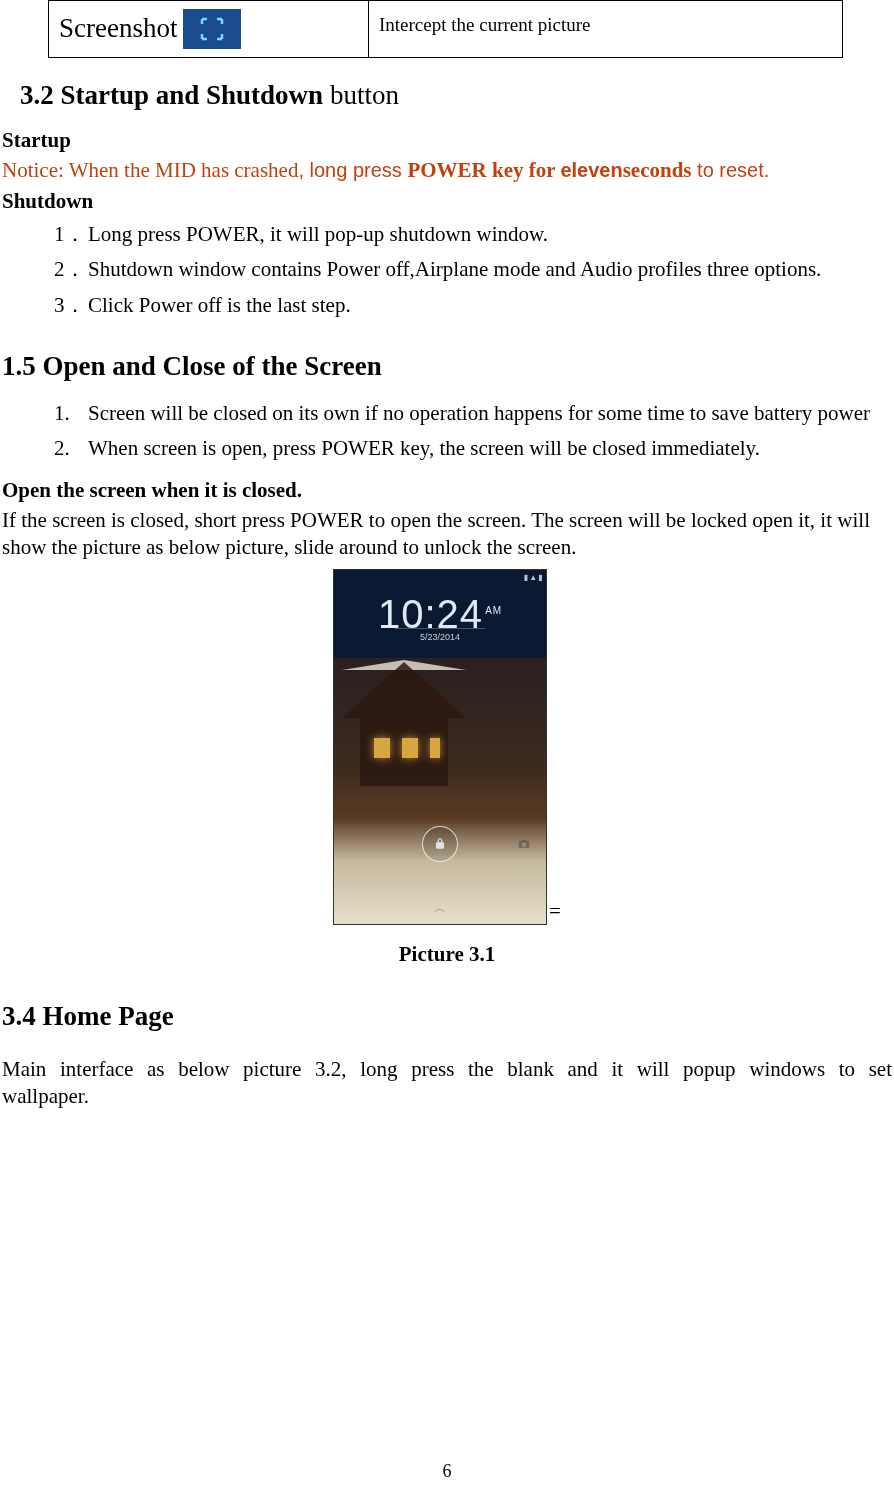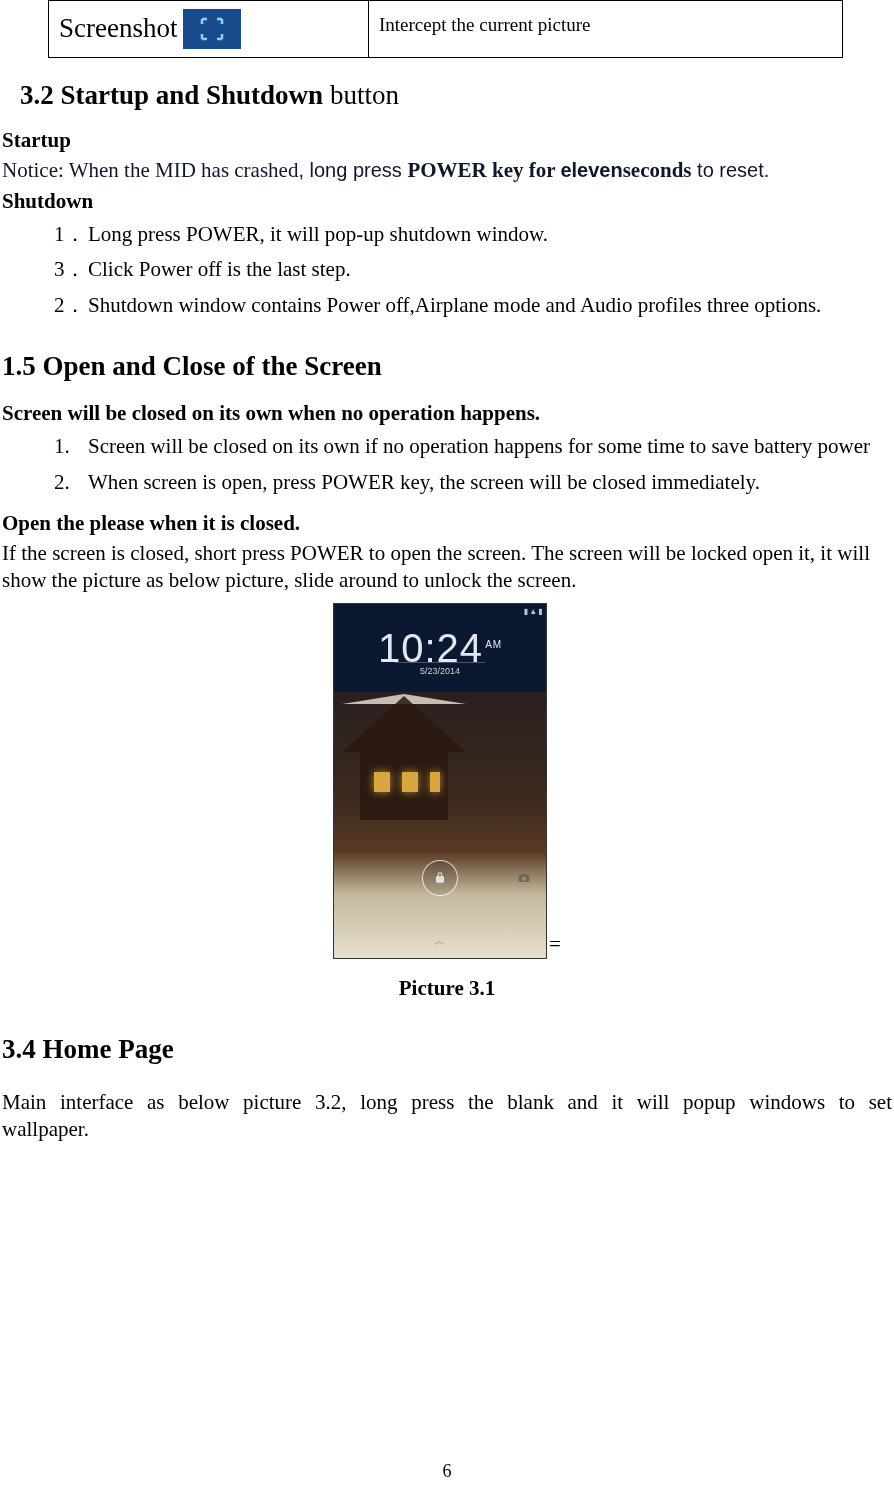--- a/index.html
+++ b/index.html
@@ -70,21 +70,21 @@
     font-size: 27px;
     font-weight: bold;
     margin: 18px 0 16px 0;
     padding-left: 2px;
   }
 
   p { margin: 3px 0 3px 0; padding: 0 2px; }
   .bold { font-weight: bold; }
 
   .notice {
-    color: #0f172a;
+    color: #c2410c;
   }
   .notice .arial { font-family: Arial, sans-serif; font-size: 20px; }
 
   ol.cn {
     margin: 6px 0 30px 0;
     padding-left: 88px;
   }
   ol.cn > li {
     margin-bottom: 8px;
     position: relative;
@@ -281,34 +281,33 @@
 
 
   <p class="notice">
     <span>Notice: When the MID has crashed</span><span class="arial">, long press </span><span class="bold">POWER key for </span><span class="bold arial">eleven</span><span class="bold">seconds</span><span class="arial"> to reset.</span>
   </p>
 
   <p class="bold">Shutdown</p>
 
   <ol class="cn">
     <li data-num="1">Long press POWER, it will pop-up shutdown window.</li>
+    <li data-num="2">Shutdown window contains Power off,Airplane mode and Audio profiles three options.</li>
     <li data-num="3">Click Power off is the last step.</li>
-    <li data-num="2">Shutdown window contains Power off,Airplane mode and Audio profiles three options.</li>
   </ol>
 
   <h2 class="sec33">1.5 Open and Close of the Screen</h2>
 
-  <p class="bold">Screen will be closed on its own when no operation happens.</p>
 
   <ol class="en">
     <li data-num="1">Screen will be closed on its own if no operation happens for some time to save battery power</li>
     <li data-num="2">When screen is open, press POWER key, the screen will be closed immediately.</li>
   </ol>
 
-  <p class="bold">Open the please when it is closed.</p>
+  <p class="bold">Open the screen when it is closed.</p>
 
   <p>If the screen is closed, short press POWER to open the screen. The screen will be locked open it, it will show the picture as below picture, slide around to unlock the screen.</p>
 
   <div class="lock-figure">
     <span class="lockscreen">
       <span class="status">▮ ▲ ▮</span>
       <span class="time">
         <span>10:24</span><span class="am">AM</span>
       </span>
       <span class="date">5/23/2014</span>

